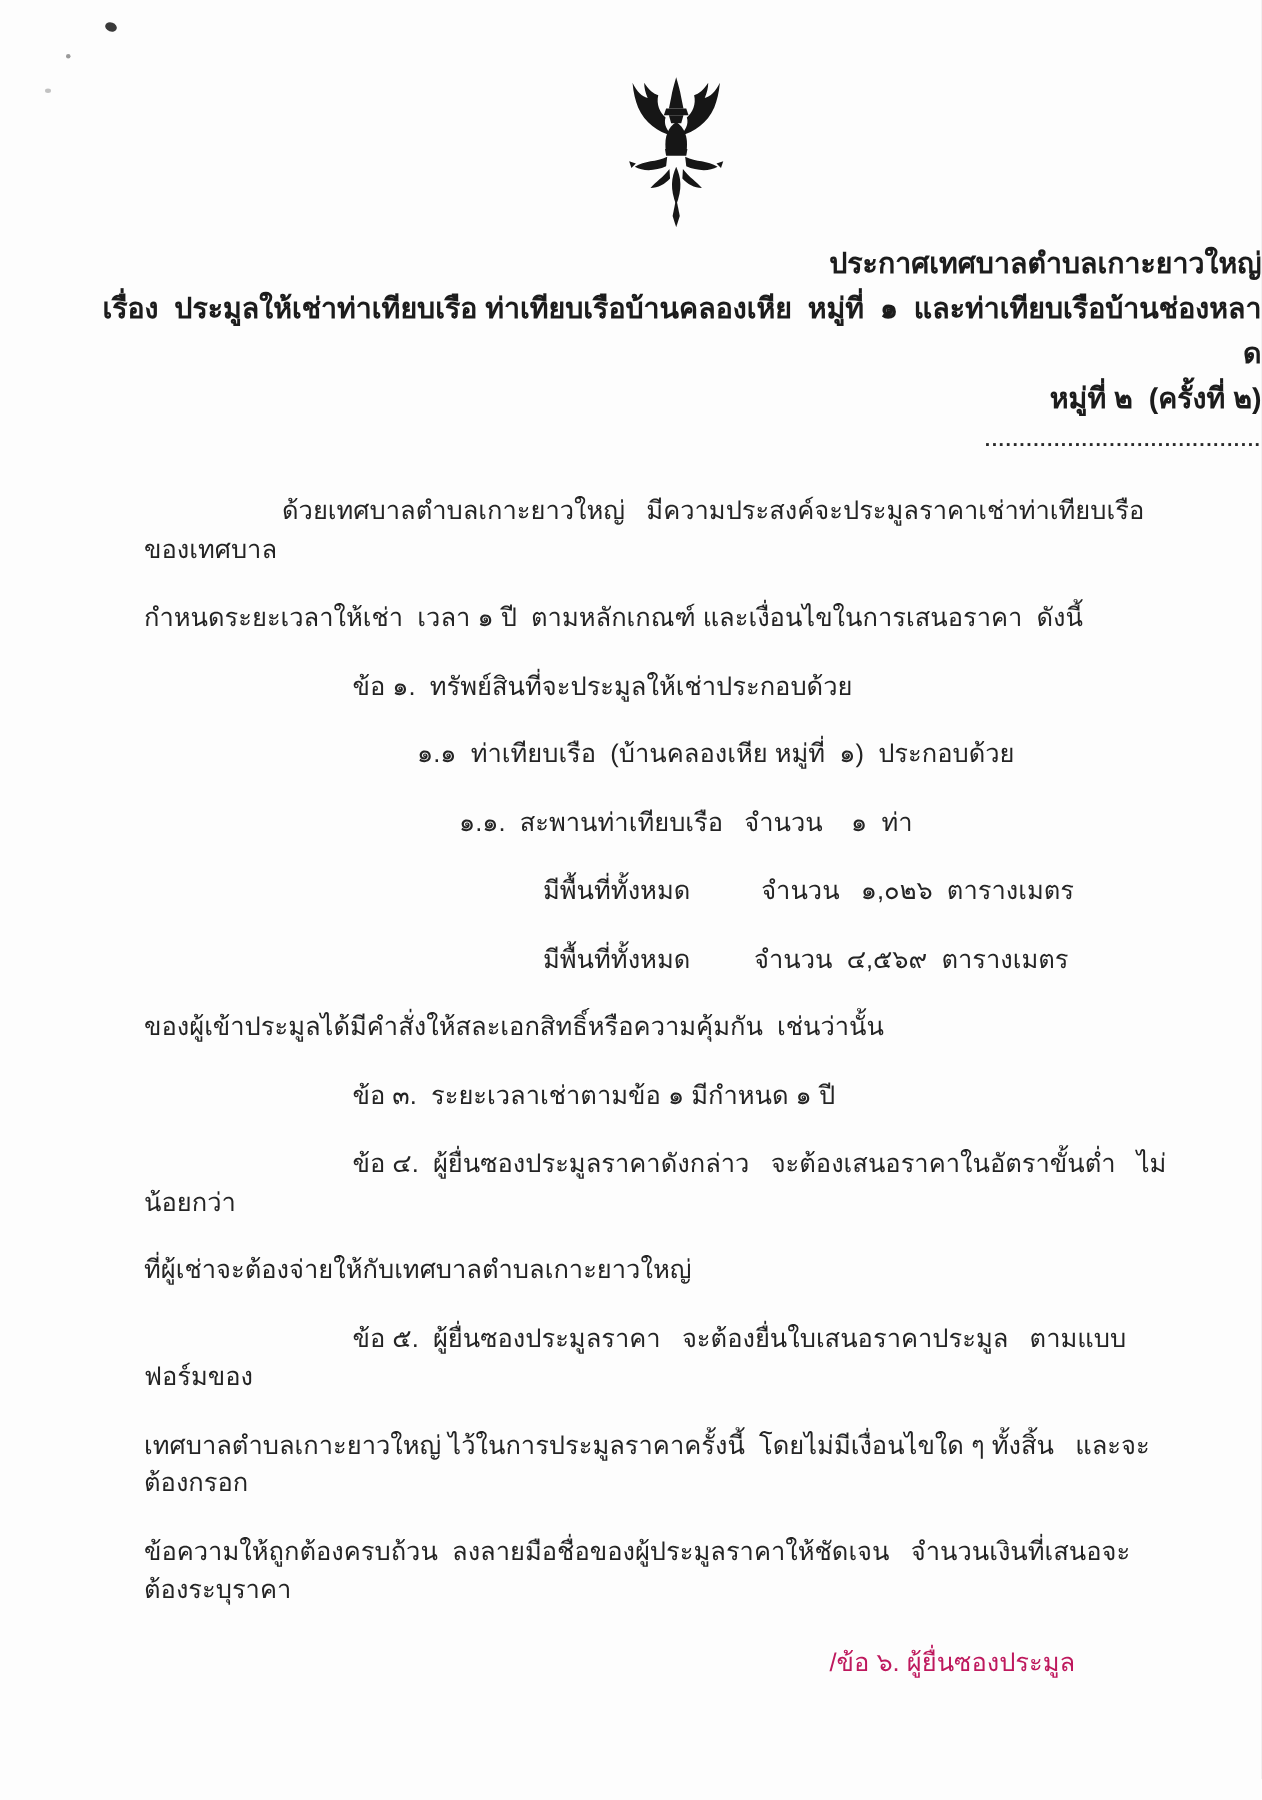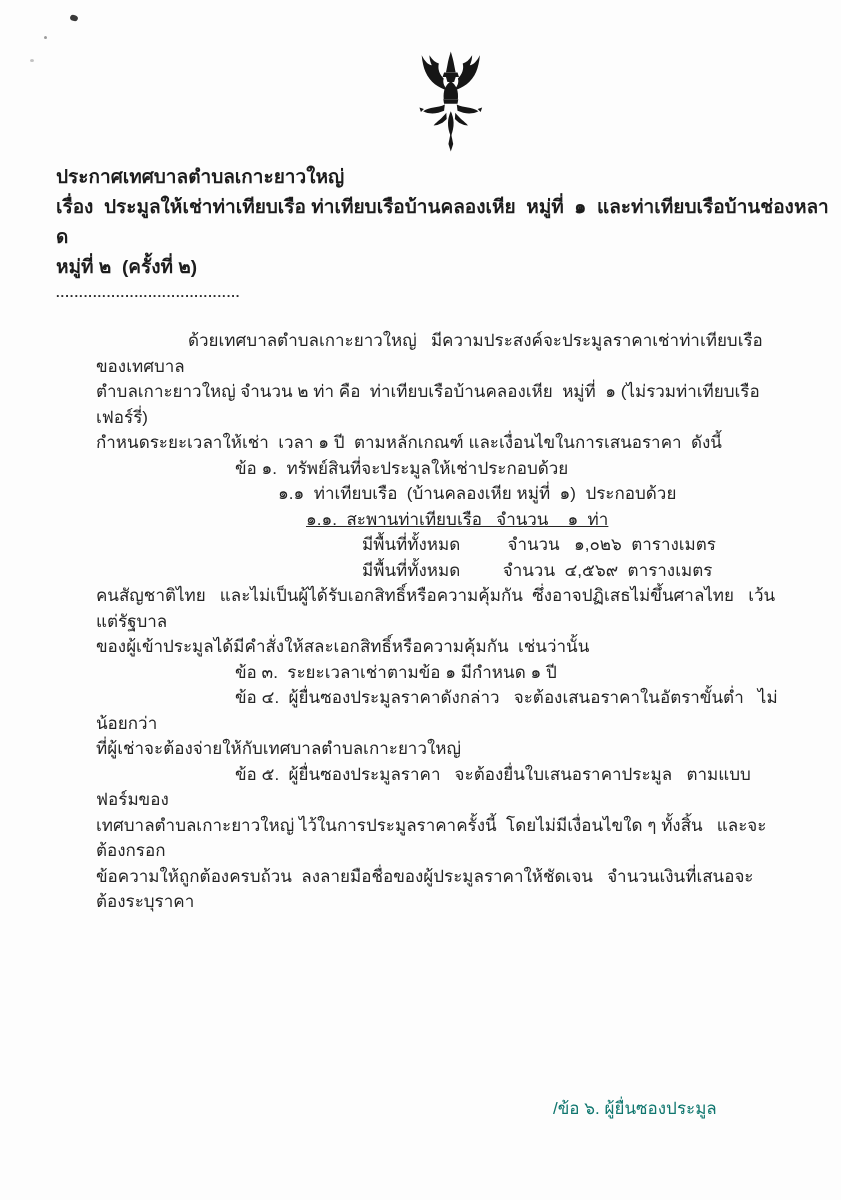--- a/index.html
+++ b/index.html
@@ -16,44 +16,44 @@
   .speck.s1{left:70px;top:15px;width:8px;height:6px;background:#3a3a3a;transform:rotate(20deg);}
   .speck.s2{left:44px;top:36px;width:3px;height:3px;background:#9a9a9a;}
   .speck.s3{left:30px;top:59px;width:4px;height:3px;background:#c2c2c2;}
   .emblem-wrap{
     margin:50px auto 0 auto;
     width:120px;height:112px;
     transform:translateX(30px);
     display:flex;justify-content:center;align-items:flex-start;
   }
   .emblem-wrap svg{height:112px;}
-  .title-block{width:100%;text-align:left;padding-left:56px;box-sizing:border-box;}
+  .title-block{width:100%;text-align:right;padding-left:56px;box-sizing:border-box;}
   .title-line{
     font-size:19px;font-weight:700;line-height:30px;
     color:#1c1c1c;white-space:pre-wrap;
   }
   .divider{
     font-size:13px;font-weight:700;line-height:18px;margin-top:2px;
     letter-spacing:1px;color:#2a2a2a;
   }
   .doc-body{margin:26px 60px 0 96px;}
   .line{
     font-size:17px;line-height:25.5px;min-height:25.5px;
-    color:#242424;white-space:pre-wrap;
+    color:#242424;white-space:pre-wrap;margin-top:20px;
   }
   .ind-p{text-indent:92px;}   
   .ind-k{text-indent:139px;}  
   .ind-a{text-indent:182px;}  
-  .ind-b{text-indent:210px;text-decoration:underline;}  
+  .ind-b{text-indent:210px;}  
   .ind-c{text-indent:266px;}  
   .b{font-weight:700;}
   .bu{font-weight:700;text-decoration:underline;}
   .footer-note{
     position:absolute;left:553px;top:1096px;
-    font-size:17px;line-height:25px;color:#0f766e;white-space:pre-wrap;
+    font-size:17px;line-height:25px;color:#be185d;white-space:pre-wrap;
   }
 </style>
 </head>
 <body>
 
 <div class="page">
 
   <div class="speck s1"></div>
   <div class="speck s2"></div>
   <div class="speck s3"></div>
@@ -89,30 +89,28 @@
   <div class="title-block">
     <div class="title-line">ประกาศเทศบาลตำบลเกาะยาวใหญ่</div>
     <div class="title-line">เรื่อง  ประมูลให้เช่าท่าเทียบเรือ ท่าเทียบเรือบ้านคลองเหีย  หมู่ที่  ๑  และท่าเทียบเรือบ้านช่องหลาด</div>
     <div class="title-line">หมู่ที่ ๒  (ครั้งที่ ๒)</div>
     <div class="divider">........................................</div>
   </div>
 
   <div class="doc-body">
 
     <div class="line ind-p">ด้วยเทศบาลตำบลเกาะยาวใหญ่   มีความประสงค์จะประมูลราคาเช่าท่าเทียบเรือ  ของเทศบาล</div>
-    <div class="line">ตำบลเกาะยาวใหญ่ จำนวน ๒ ท่า คือ  ท่าเทียบเรือบ้านคลองเหีย  หมู่ที่  ๑ (ไม่รวมท่าเทียบเรือเฟอร์รี่)</div>
     <div class="line">กำหนดระยะเวลาให้เช่า  เวลา ๑ ปี  ตามหลักเกณฑ์ และเงื่อนไขในการเสนอราคา  ดังนี้</div>
 
     <div class="line ind-k">ข้อ ๑.  ทรัพย์สินที่จะประมูลให้เช่าประกอบด้วย</div>
     <div class="line ind-a">๑.๑  ท่าเทียบเรือ  (บ้านคลองเหีย หมู่ที่  ๑)  ประกอบด้วย</div>
     <div class="line ind-b">๑.๑.  สะพานท่าเทียบเรือ   จำนวน    ๑  ท่า</div>
     <div class="line ind-c">มีพื้นที่ทั้งหมด          จำนวน   ๑,๐๒๖  ตารางเมตร</div>
     <div class="line ind-c">มีพื้นที่ทั้งหมด         จำนวน  ๔,๕๖๙  ตารางเมตร</div>
 
-    <div class="line">คนสัญชาติไทย   และไม่เป็นผู้ได้รับเอกสิทธิ์หรือความคุ้มกัน  ซึ่งอาจปฏิเสธไม่ขึ้นศาลไทย   เว้นแต่รัฐบาล</div>
     <div class="line">ของผู้เข้าประมูลได้มีคำสั่งให้สละเอกสิทธิ์หรือความคุ้มกัน  เช่นว่านั้น</div>
 
     <div class="line ind-k">ข้อ ๓.  ระยะเวลาเช่าตามข้อ ๑ มีกำหนด ๑ ปี</div>
 
     <div class="line ind-k">ข้อ ๔.  ผู้ยื่นซองประมูลราคาดังกล่าว   จะต้องเสนอราคาในอัตราขั้นต่ำ   ไม่น้อยกว่า</div>
     <div class="line">ที่ผู้เช่าจะต้องจ่ายให้กับเทศบาลตำบลเกาะยาวใหญ่</div>
 
     <div class="line ind-k">ข้อ ๕.  ผู้ยื่นซองประมูลราคา   จะต้องยื่นใบเสนอราคาประมูล   ตามแบบฟอร์มของ</div>
     <div class="line">เทศบาลตำบลเกาะยาวใหญ่ ไว้ในการประมูลราคาครั้งนี้  โดยไม่มีเงื่อนไขใด ๆ ทั้งสิ้น   และจะต้องกรอก</div>
     <div class="line">ข้อความให้ถูกต้องครบถ้วน  ลงลายมือชื่อของผู้ประมูลราคาให้ชัดเจน   จำนวนเงินที่เสนอจะต้องระบุราคา</div>

